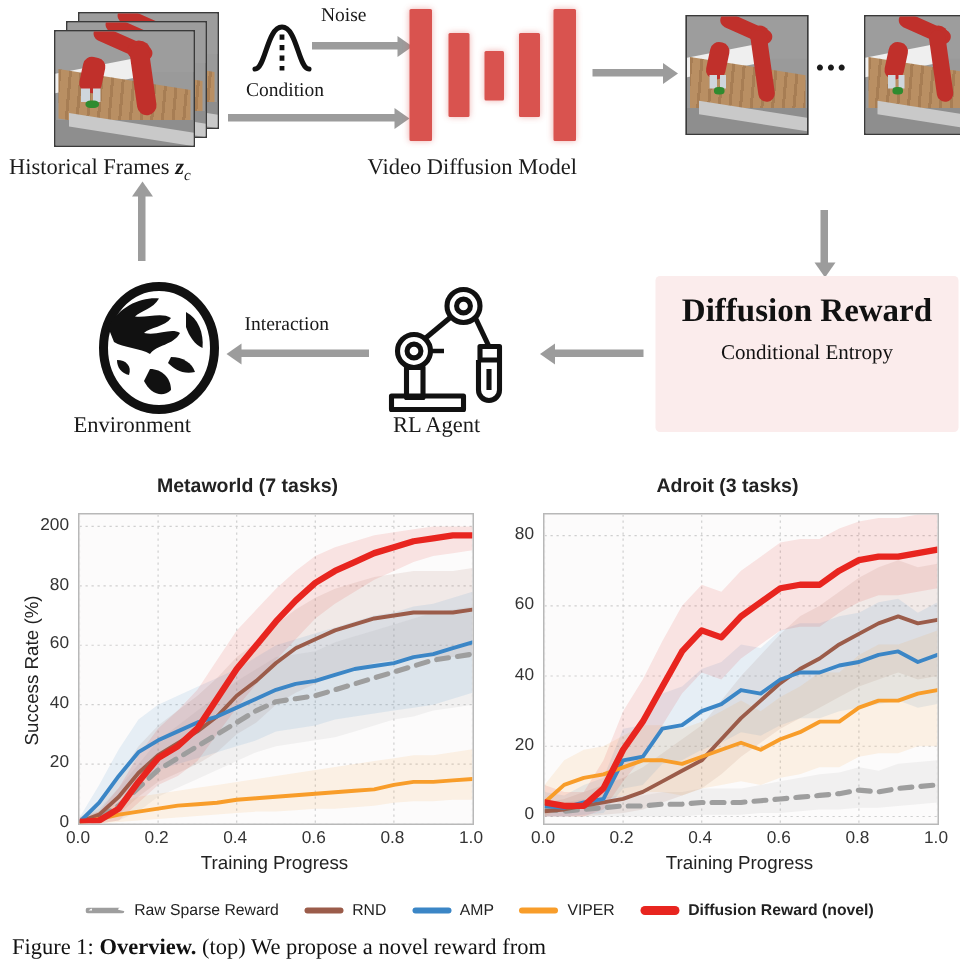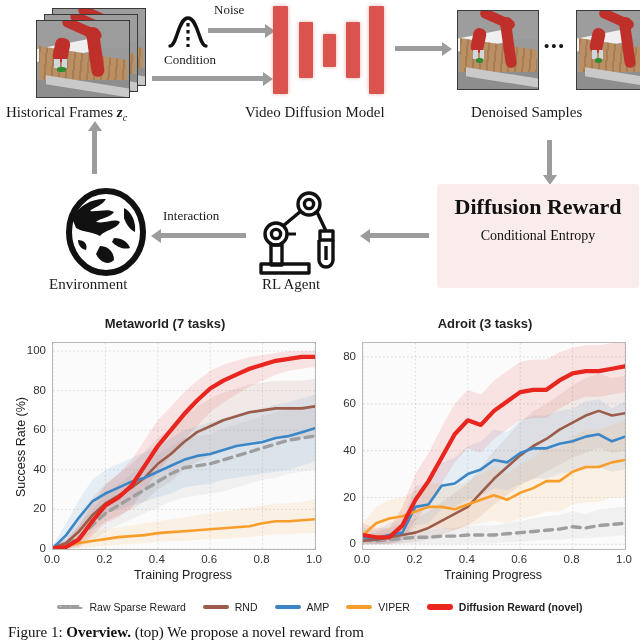--- a/index.html
+++ b/index.html
@@ -202,21 +202,20 @@
           <div class="sc-rail"></div>
           <div class="arm-a"></div>
           <div class="arm-j"></div>
           <div class="arm-b"></div>
           <div class="arm-c"></div>
           <div class="grip"></div>
           <div class="grip2"></div>
           <div class="greendot"></div>
         </div>
       </div>
-    <div class="lbl-serif" style="left:471px;top:104px;">Denoised Samples</div>
 
     <div class="arrow vert down" style="left:547px;top:140px;height:36px;"></div>
 
     <div id="rewardbox" style="left:437px;top:184px;width:202px;height:104px;padding-top:10px;box-sizing:border-box;">
       <div class="rb-title">Diffusion Reward</div>
       <div class="rb-sub" style="margin-top:8px;">Conditional Entropy</div>
     </div>
 
     <div class="arrow left" style="left:369px;top:233px;width:60px;"></div>
 
@@ -281,21 +280,21 @@
             <path d="M 0 205.0096153846154 L 13.100000000000001 192.1346153846154 L 26.200000000000003 174.30769230769232 L 39.3 158.46153846153845 L 52.400000000000006 150.53846153846155 L 65.5 144.59615384615384 L 78.6 138.65384615384613 L 91.69999999999999 134.69230769230768 L 104.80000000000001 128.75 L 117.9 122.8076923076923 L 131 116.86538461538461 L 144.10000000000002 112.90384615384615 L 157.2 110.92307692307692 L 170.3 106.96153846153845 L 183.39999999999998 103 L 196.5 101.01923076923077 L 209.60000000000002 99.03846153846153 L 222.7 95.07692307692308 L 235.8 93.09615384615384 L 248.89999999999998 89.13461538461539 L 262 85.17307692307692" fill="none" stroke="#3b86c6" stroke-width="2.6" stroke-linejoin="round" stroke-linecap="round"></path>
             <path d="M 0 205.40576923076924 L 13.100000000000001 203.02884615384616 L 26.200000000000003 200.05769230769232 L 39.3 198.07692307692307 L 52.400000000000006 196.09615384615384 L 65.5 194.1153846153846 L 78.6 193.125 L 91.69999999999999 192.1346153846154 L 104.80000000000001 190.15384615384616 L 117.9 189.16346153846155 L 131 188.17307692307693 L 144.10000000000002 187.18269230769232 L 157.2 186.19230769230768 L 170.3 185.20192307692307 L 183.39999999999998 184.21153846153845 L 196.5 183.22115384615384 L 209.60000000000002 180.25 L 222.7 178.26923076923077 L 235.8 178.26923076923077 L 248.89999999999998 177.27884615384616 L 262 176.28846153846155" fill="none" stroke="#f89d2a" stroke-width="2.6" stroke-linejoin="round" stroke-linecap="round"></path>
             <path d="M 0 205.0096153846154 L 13.100000000000001 204.01923076923077 L 26.200000000000003 196.09615384615384 L 39.3 178.26923076923077 L 52.400000000000006 162.42307692307693 L 65.5 154.5 L 78.6 142.6153846153846 L 91.69999999999999 122.8076923076923 L 104.80000000000001 103 L 117.9 87.15384615384616 L 131 71.30769230769229 L 144.10000000000002 57.44230769230771 L 157.2 45.55769230769229 L 170.3 37.63461538461539 L 183.39999999999998 31.692307692307708 L 196.5 25.75 L 209.60000000000002 21.78846153846152 L 222.7 17.826923076923094 L 235.8 15.84615384615384 L 248.89999999999998 13.865384615384613 L 262 13.865384615384613" fill="none" stroke="#e8251f" stroke-width="4.2" stroke-linejoin="round" stroke-linecap="round"></path>
           </svg>
         </div>
         <div class="ytick" style="top: 248px; width: 46px; left: 0px; right: auto;">0</div>
         <div class="ytick" style="top: 208.385px; width: 46px; left: 0px; right: auto;">20</div>
         <div class="ytick" style="top: 168.769px; width: 46px; left: 0px; right: auto;">40</div>
         <div class="ytick" style="top: 129.154px; width: 46px; left: 0px; right: auto;">60</div>
         <div class="ytick" style="top: 89.5385px; width: 46px; left: 0px; right: auto;">80</div>
-        <div class="ytick" style="top: 49.9231px; width: 46px; left: 0px; right: auto;">100</div>
+        <div class="ytick" style="top: 49.9231px; width: 46px; left: 0px; right: auto;">200</div>
         <div class="xtick" style="left: 52px; top: 253px;">0.0</div>
         <div class="xtick" style="left: 104.4px; top: 253px;">0.2</div>
         <div class="xtick" style="left: 156.8px; top: 253px;">0.4</div>
         <div class="xtick" style="left: 209.2px; top: 253px;">0.6</div>
         <div class="xtick" style="left: 261.6px; top: 253px;">0.8</div>
         <div class="xtick" style="left: 314px; top: 253px;">1.0</div>
         <div class="xaxlabel" style="top: 268px; left: 52px; width: 262px; right: auto;">Training Progress</div>
         <div class="yaxlabel" style="left: 14px; top: 197px;">Success Rate (%)</div>
       </div>
       <div class="panel" style="left: 330px; width: 310px;">

